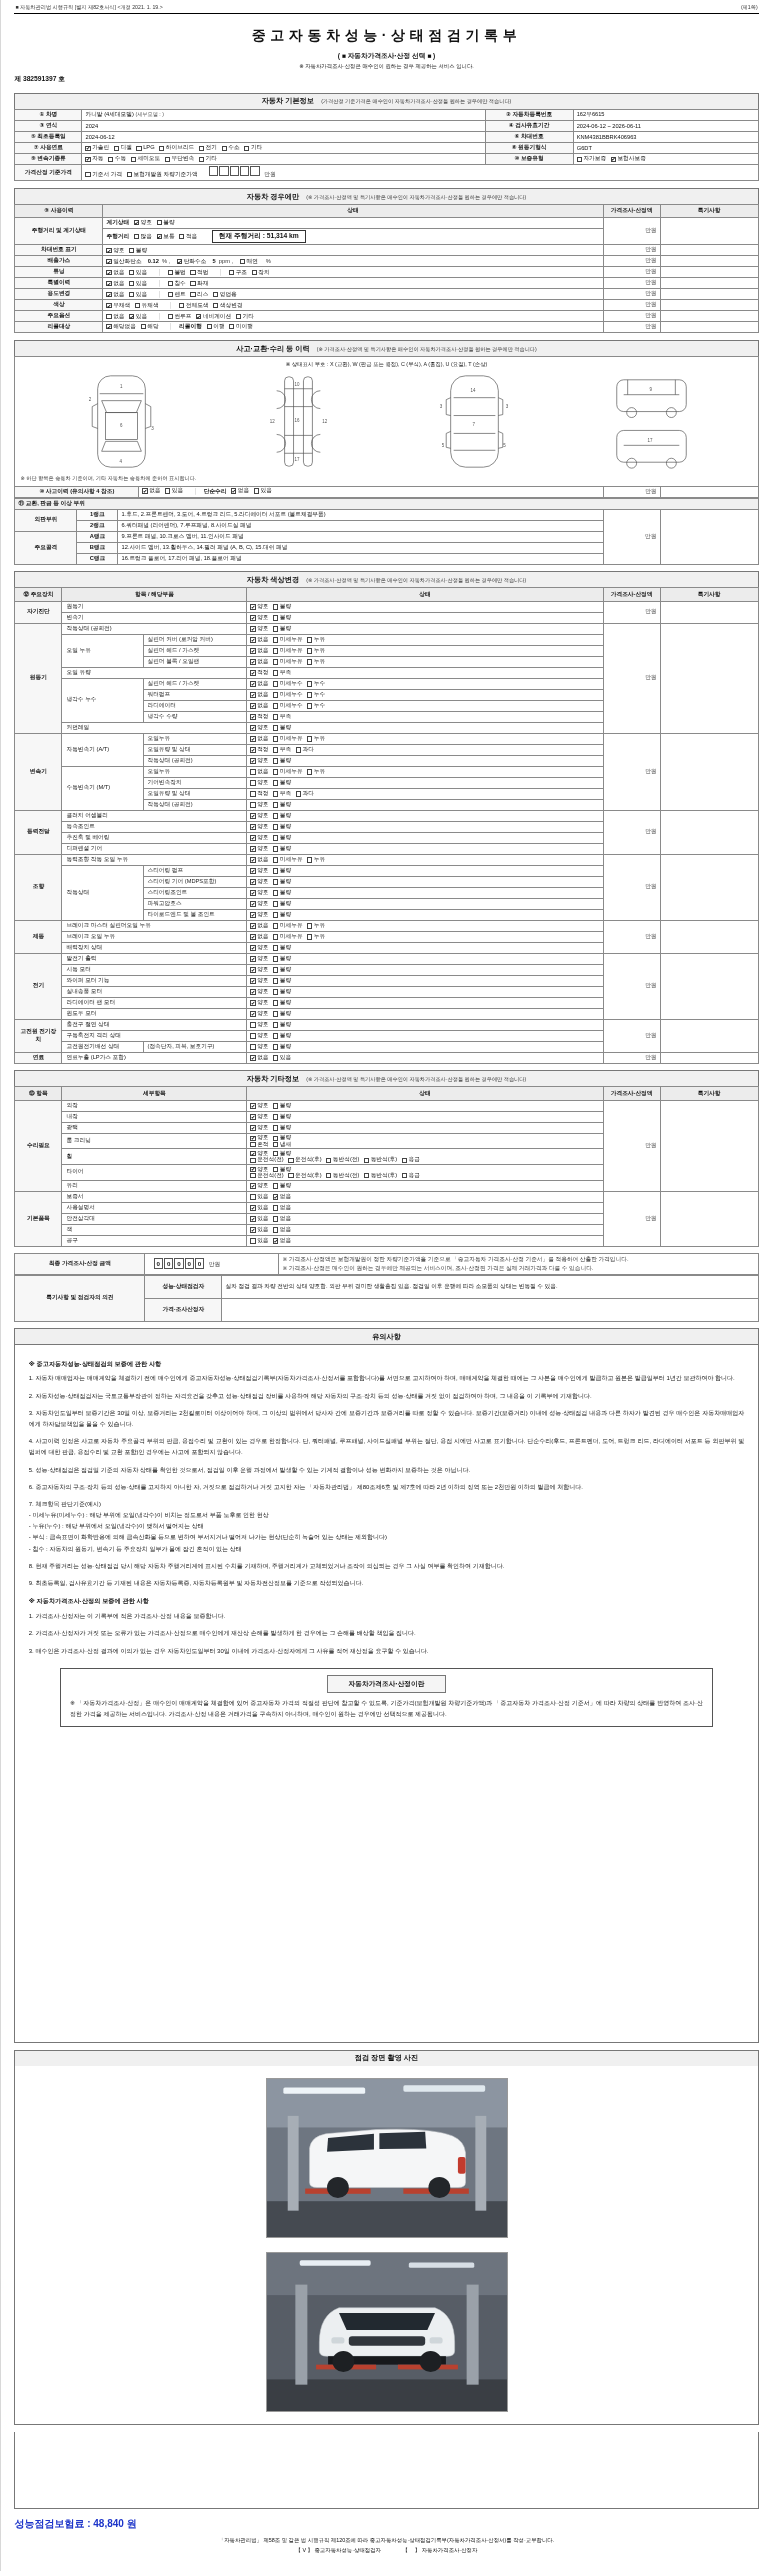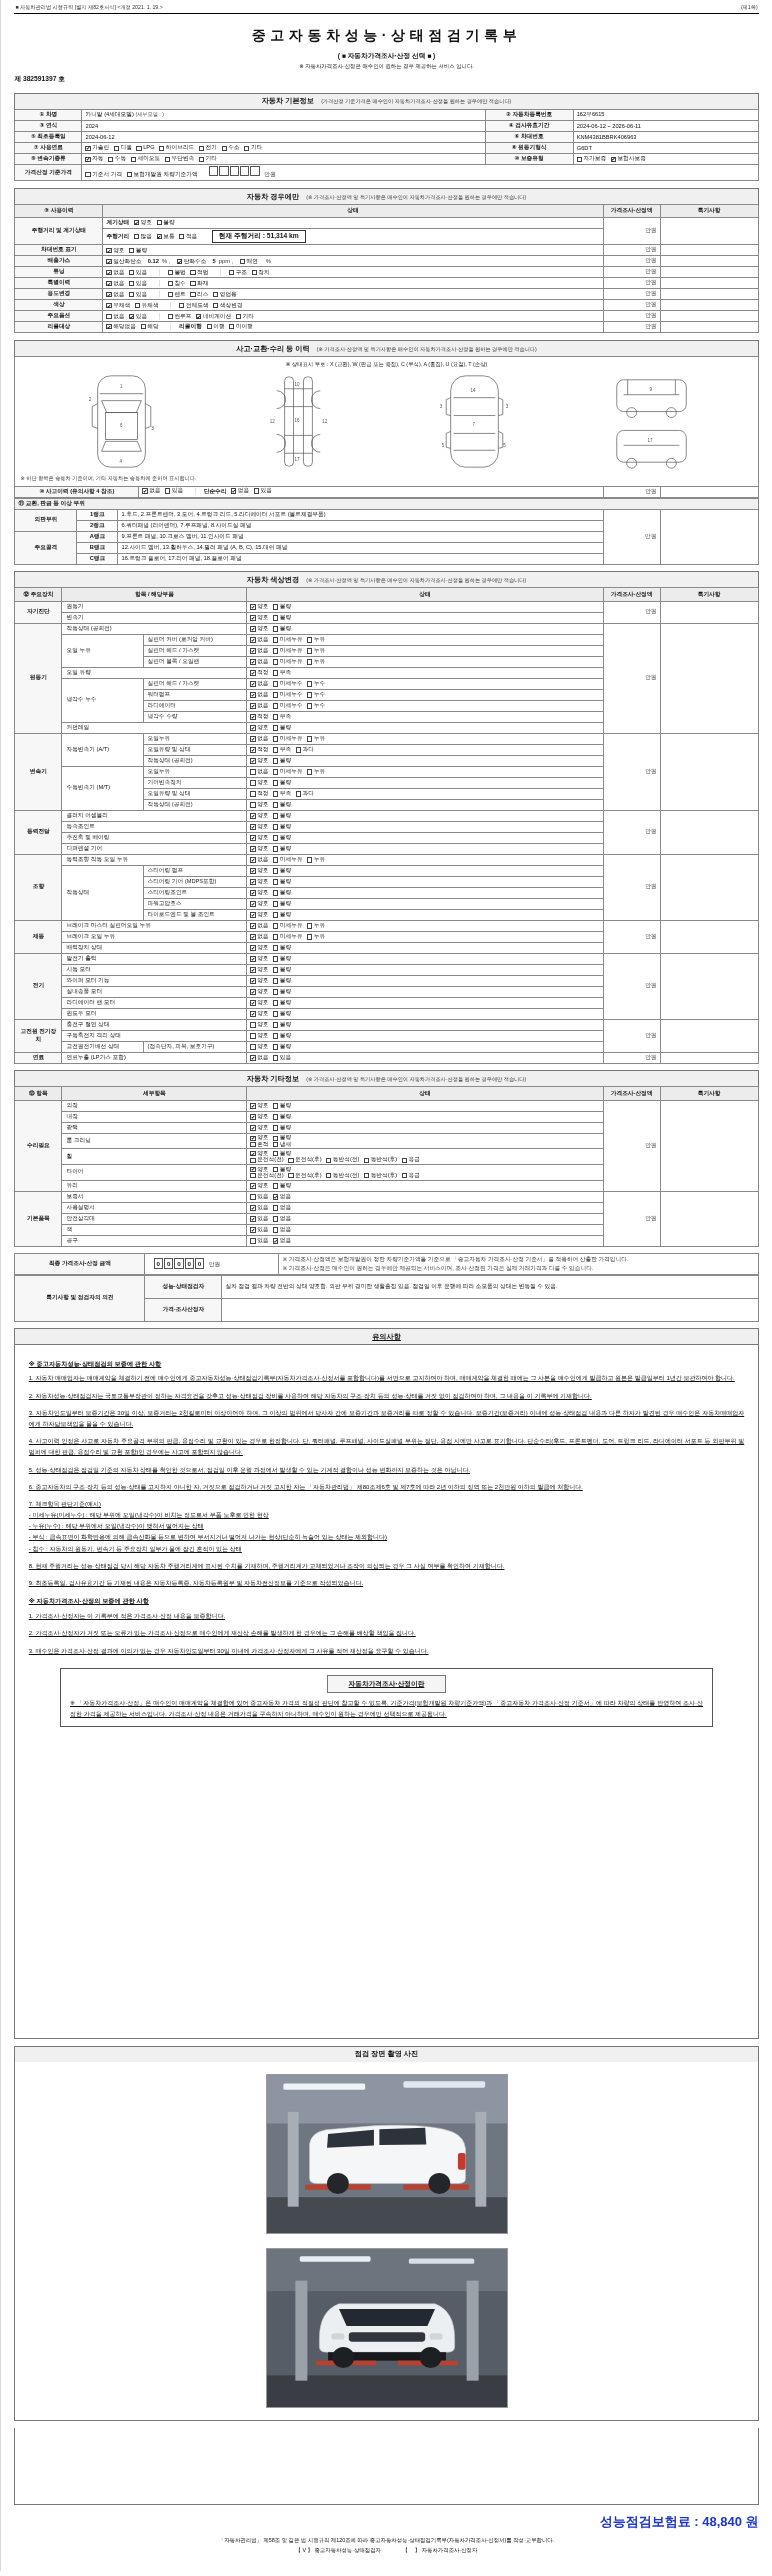--- a/index.html
+++ b/index.html
@@ -57,35 +57,35 @@
   .legend { font-size:5.4px; text-align:center; margin:1px 0 2.1px; color:#222; }
   .diagrams { display:flex; justify-content:space-around; align-items:center; padding:1px 12.4px 2.1px; }
   .diag { width:139px; height:101px; }
   .diagram-note { font-size:5.2px; color:#333; margin:1px 0 2.1px; }
 
   .subhead { background:#f0f0f0; font-weight:bold; text-align:left; padding-left:4.1px; }
 
   .final-note { font-size:5.2px; color:#333; line-height:1.5; text-align:left; }
   .opinion-text { text-align:left; font-size:5.7px; line-height:1.6; height:23px; }
 
-  .sec-notice { flex:1 0 auto; display:flex; flex-direction:column;text-decoration:underline; }
+  .sec-notice { flex:1 0 auto; display:flex; flex-direction:column; }
   .notice-body { border:0.5px solid #777; padding:7.2px 13.4px 10.3px; font-size:6px; line-height:1.85; flex:1; }
   .notice-sub { font-weight:bold; margin:5.2px 0 4.1px; font-size:6.2px; }
   .notice-item { margin-bottom:6.2px; white-space:pre-line; text-align:justify; }
   .notice-box { border:0.5px solid #555; margin:11.3px 31px 3.1px; padding:6.2px 9.3px; }
   .nb-title { text-align:center; font-weight:bold; border:0.5px solid #777; width:fit-content;
               margin:0 auto 5.2px; padding:1.5px 20.6px; background:#f5f5f5; font-size:6.7px; }
   .nb-text { white-space:pre-line; text-align:justify; }
 
   .photo-box { border:0.5px solid #777; border-top:none; padding:12.4px; display:flex; flex-direction:column;
                align-items:center; gap:13.4px; }
   .photo { width:242px; height:160px; border:0.5px solid #999; display:block; }
 
   .sign-box { border:0.5px solid #777; border-top:none; height:77px; background:#fff; }
-  .insurance { color:#1d35c9; font-weight:bold; font-size:13px; text-align:right; margin:8.2px 0 5.2px; }
+  .insurance { color:#1d35c9; font-weight:bold; font-size:10px; text-align:left; margin:8.2px 0 5.2px; }
   .legal { text-align:center; font-size:5.4px; line-height:1.8; color:#111; margin-bottom:3.1px; }
 </style>
 </head>
 <body>
 
 <div class="page">
 
   <div class="form-ref-row">
     <span>■ 자동차관리법 시행규칙 [별지 제82호서식] &lt;개정 2021. 1. 19.&gt;</span>
     <span>(제1쪽)</span>

